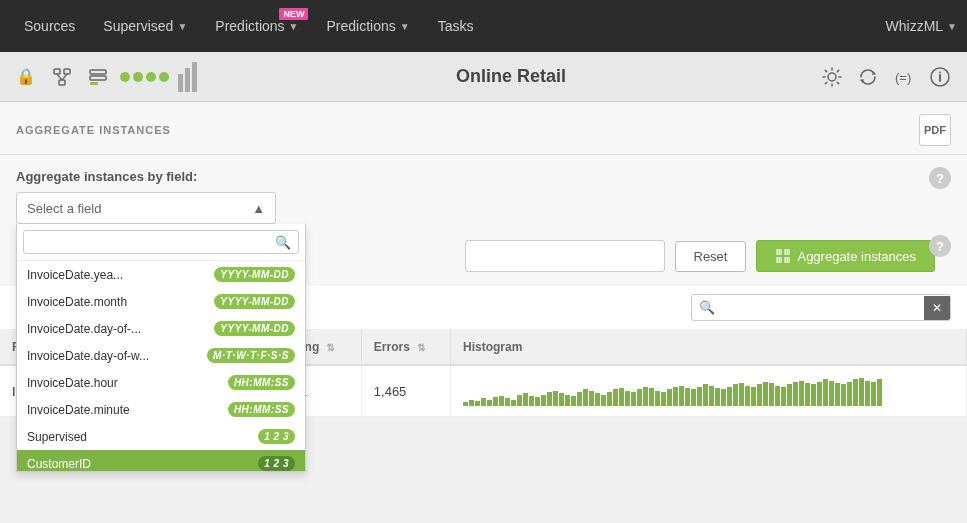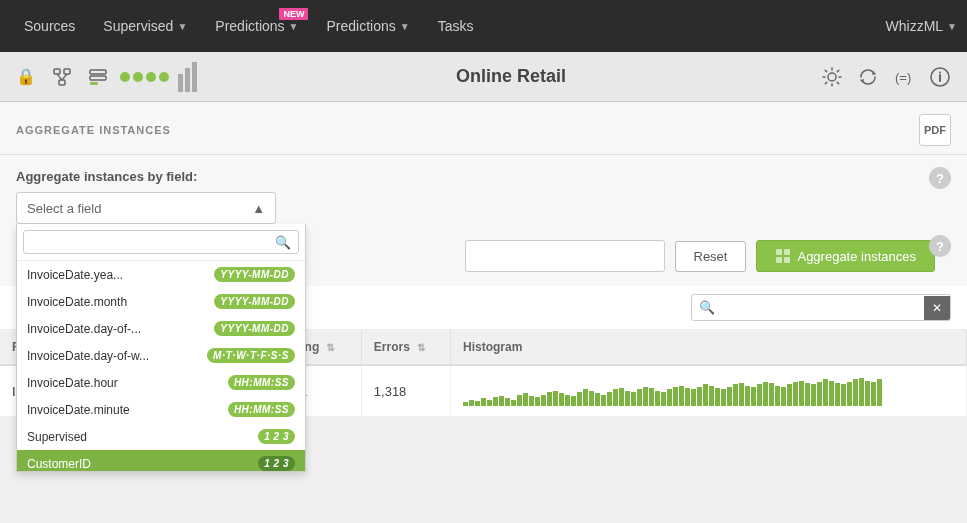--- a/index.html
+++ b/index.html
@@ -510,21 +510,21 @@
         </th>
         <th>Histogram</th>
       </tr>
     </thead>
     <tbody id="table-body">
     <tr>
           <td><span class="field-name">InvoiceNo</span></td>
           <td><span class="type-badge numeric">1 2 3</span></td>
           <td>532,618</td>
           <td>9,291</td>
-          <td>1,318</td>
+          <td>1,465</td>
           <td>
             <div class="histogram-bars">
               <div class="h-bar" style="height: 3.81818px;"></div>
               <div class="h-bar" style="height: 6.36364px;"></div>
               <div class="h-bar" style="height: 5.09091px;"></div>
               <div class="h-bar" style="height: 7.63636px;"></div>
               <div class="h-bar" style="height: 6.36364px;"></div>
               <div class="h-bar" style="height: 8.90909px;"></div>
               <div class="h-bar" style="height: 10.1818px;"></div>
               <div class="h-bar" style="height: 7.63636px;"></div>

